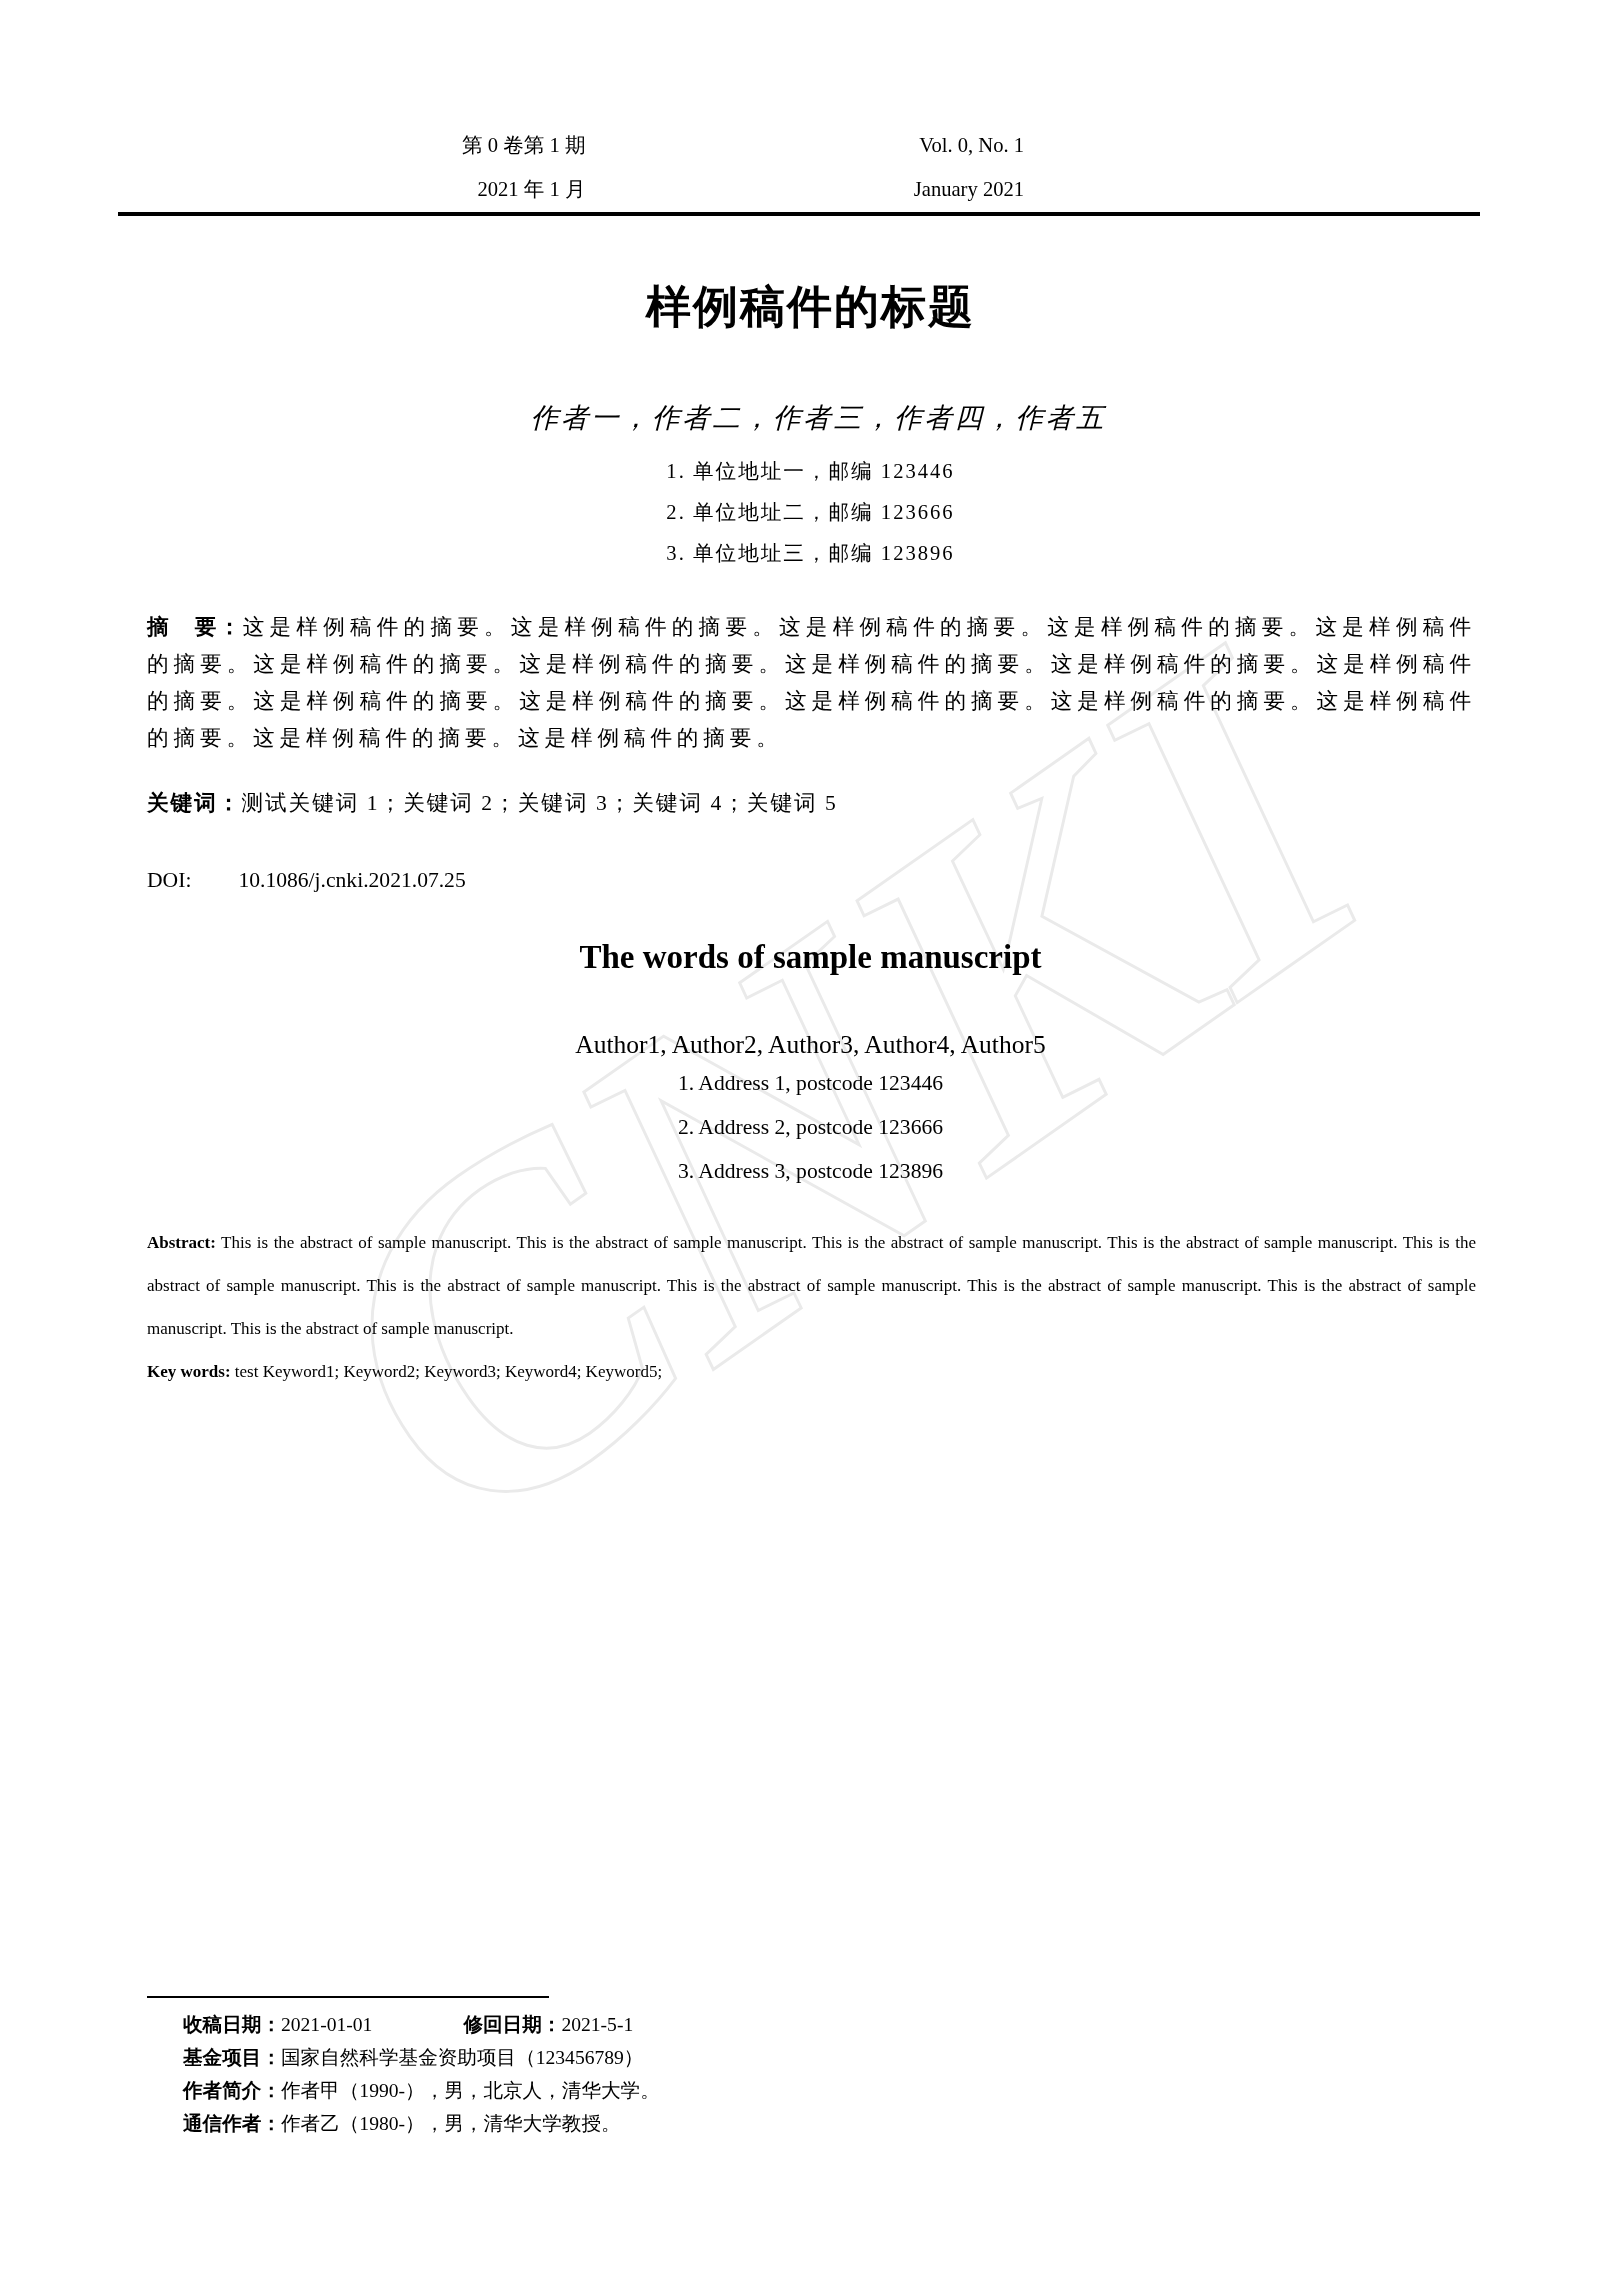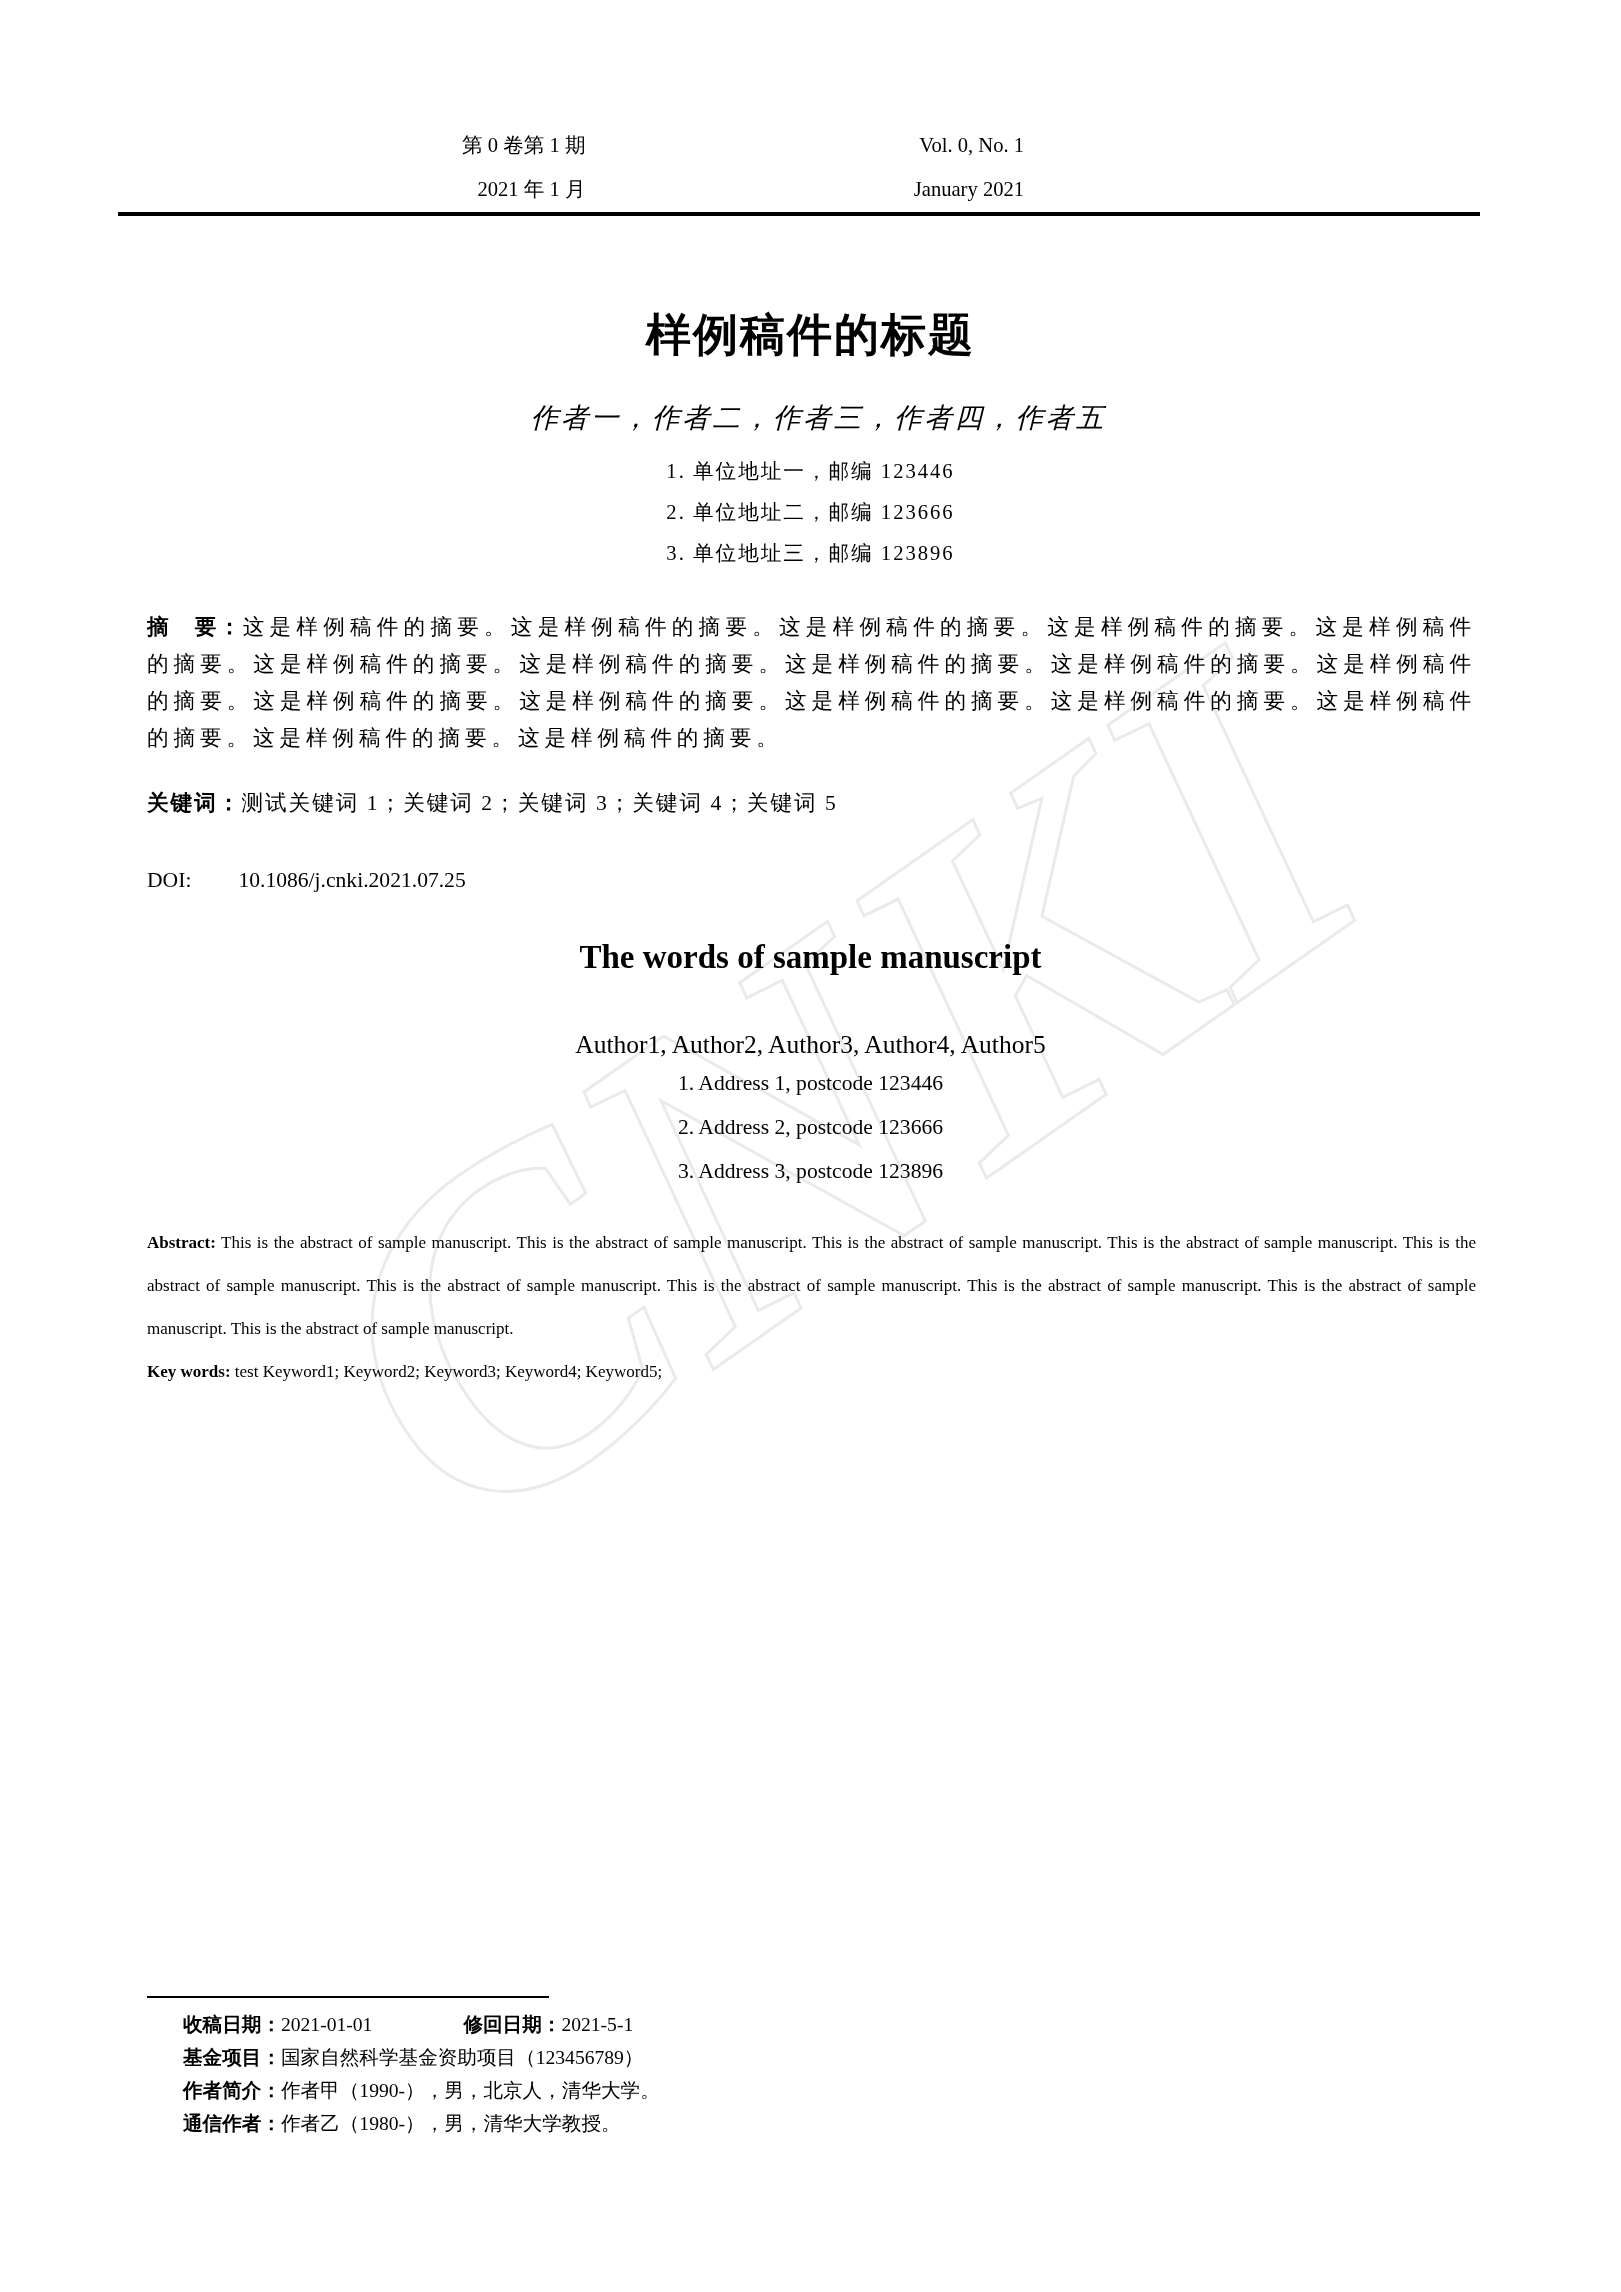--- a/index.html
+++ b/index.html
@@ -21,21 +21,21 @@
   .content{position:absolute;left:0;top:0;width:100%;height:100%;z-index:1;}
 
   
   .runhead{left:147px;top:123px;width:1329px;display:flex;font-size:20.6px;line-height:44px;}
   .runhead .c1{width:33%;text-align:right;}
   .runhead .c2{width:34%;text-align:center;}
   .runhead .c3{width:33%;text-align:right;}
   .head-rule{left:118px;top:212px;width:1362px;height:3.9px;background:#000;}
 
   
-  .zh-title{left:0;top:277px;width:100%;text-align:center;font-size:45px;letter-spacing:2px;margin-top:28px;}
+  .zh-title{left:0;top:277px;width:100%;text-align:center;font-size:45px;letter-spacing:2px;}
   .zh-authors{left:0;top:400px;width:100%;text-align:center;font-size:27.4px;font-style:italic;letter-spacing:2.9px;padding-left:8px;}
   .zh-affs{left:0;top:451px;width:100%;text-align:center;font-size:20.6px;line-height:41px;letter-spacing:2px;}
   .zh-abstract{left:147px;top:608px;width:1329px;font-size:21.6px;line-height:37px;
                text-align:justify;text-justify:inter-character;letter-spacing:4.9px;margin:0;}
   .zh-abstract .lbl{letter-spacing:2px;}
   .zh-keywords{left:147px;top:788px;width:1329px;font-size:21.6px;letter-spacing:2px;}
   .doi-line{left:147px;top:868px;width:1329px;font-size:21.6px;}
   .doi-line .val{margin-left:47px;}
 
   

